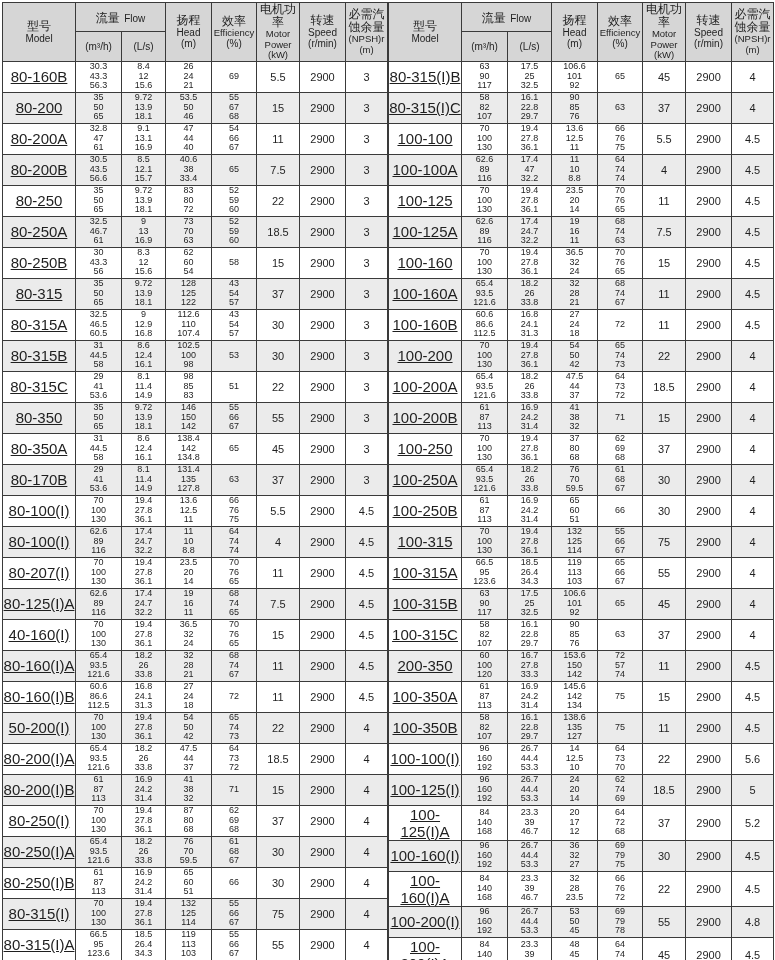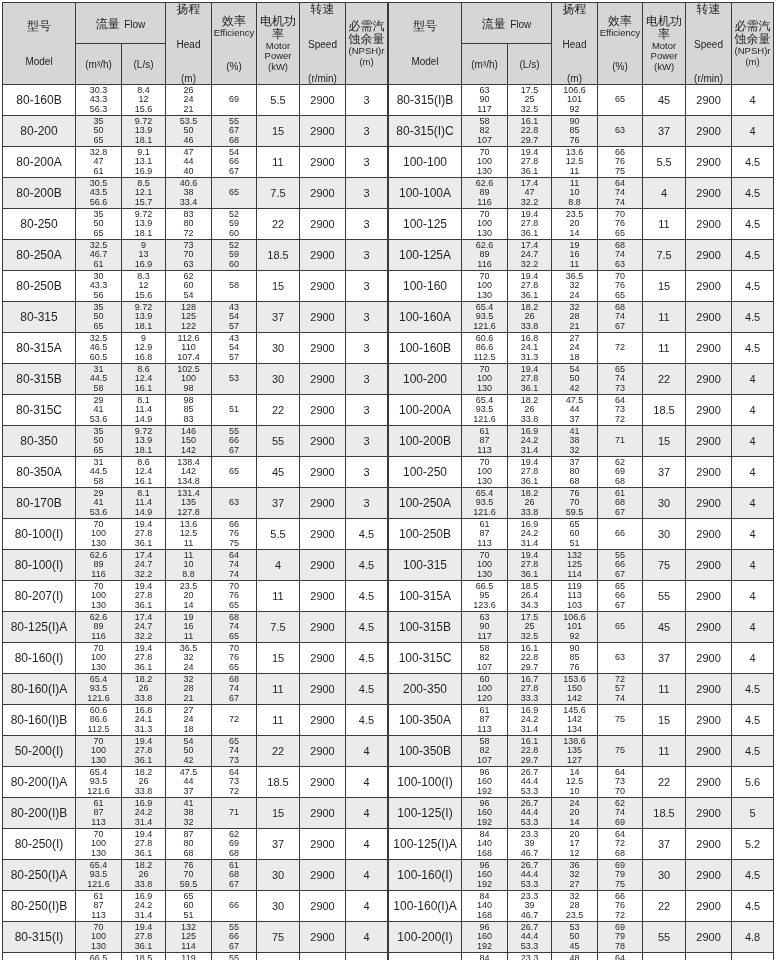--- a/index.html
+++ b/index.html
@@ -20,25 +20,25 @@
   th, td {
     border:1px solid #3a3a3a;
     text-align:center;
     vertical-align:middle;
     padding:0;
     overflow:hidden;
   }
   thead th { background:#d6d6d6; font-weight:normal; }
   thead tr { height:29px; }
   .zh  { font-size:12px; line-height:13px; }
-  .en  { font-size:10px; line-height:11px;margin-top:23px; }
+  .en  { font-size:10px; line-height:11px; }
   .en-sm { font-size:9.5px; line-height:10.5px; }
   tbody tr { height:31px; background:#ffffff; }
   tbody tr.shaded { background:#ebebeb; }
-  td.model  { font-size:12px; letter-spacing:0; }
+  td.model  { font-size:15px; letter-spacing:0;text-decoration:underline; }
   td.stack  { font-size:9px;  line-height:9.5px; }
   td.single { font-size:11px; }
 </style>
 </head>
 <body>
 
 <div class="tables">
 
   <table>
     <colgroup>
@@ -269,21 +269,21 @@
           <td class="model">80-125(I)A</td>
           <td class="stack">62.6<br>89<br>116</td>
           <td class="stack">17.4<br>24.7<br>32.2</td>
           <td class="stack">19<br>16<br>11</td>
           <td class="stack">68<br>74<br>65</td>
           <td class="single">7.5</td>
           <td class="single">2900</td>
           <td class="single">4.5</td>
         </tr>
         <tr>
-          <td class="model">80-160(I)</td>
+          <td class="model">40-160(I)</td>
           <td class="stack">70<br>100<br>130</td>
           <td class="stack">19.4<br>27.8<br>36.1</td>
           <td class="stack">36.5<br>32<br>24</td>
           <td class="stack">70<br>76<br>65</td>
           <td class="single">15</td>
           <td class="single">2900</td>
           <td class="single">4.5</td>
         </tr>
         <tr class="shaded">
           <td class="model">80-160(I)A</td>

